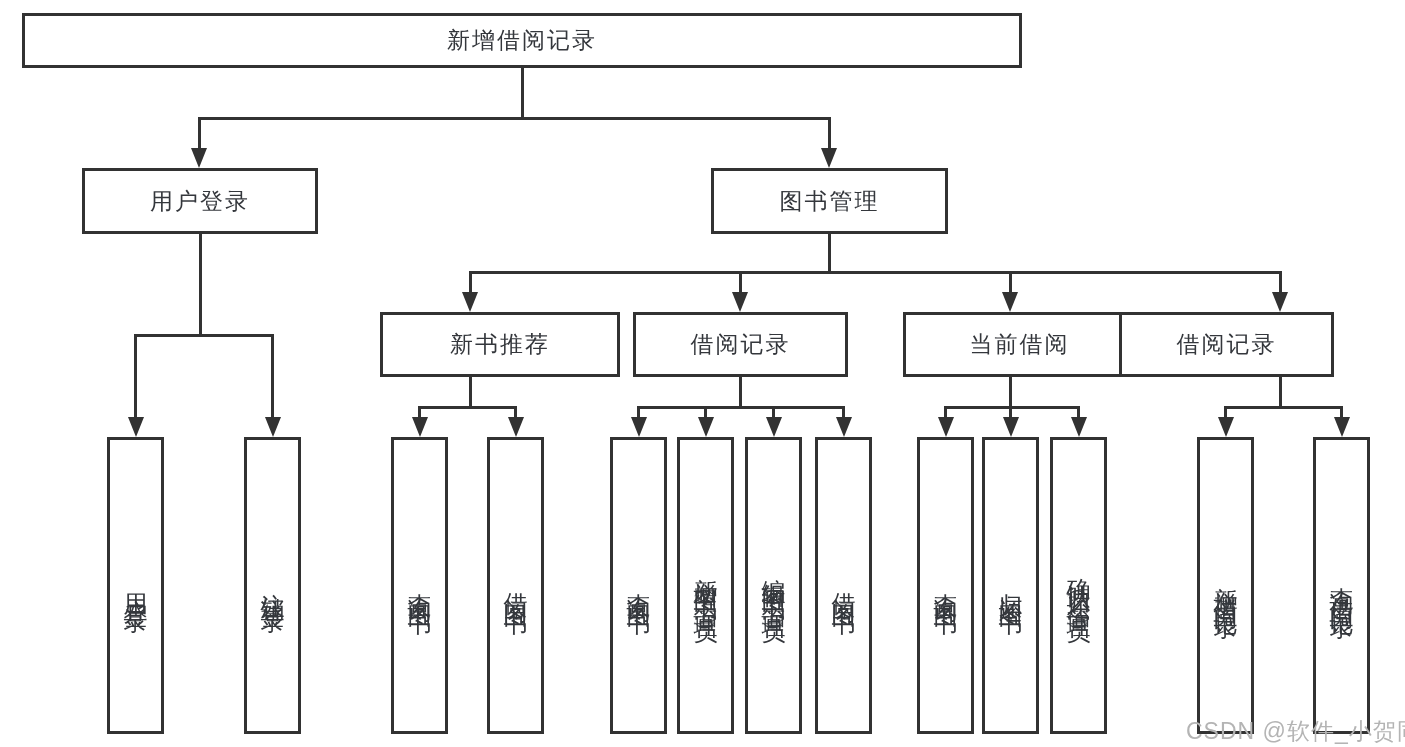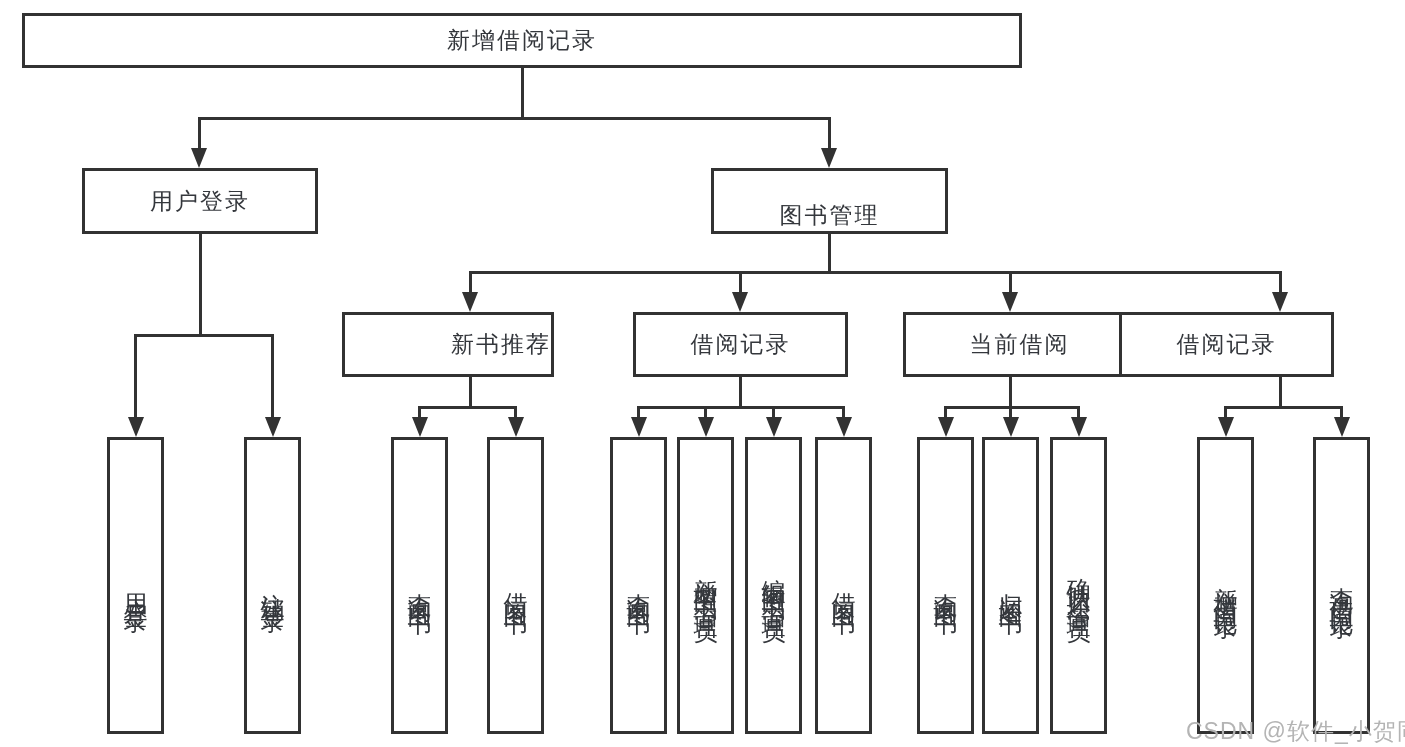--- a/index.html
+++ b/index.html
@@ -97,25 +97,25 @@
   <div class="v" style="left:1340px; top:405.5px; height:13px;"></div>
   <div class="a" style="left:1333.5px; top:417px;"></div>
 
   <div class="box" style="left:22px; top:13px; width:1000px; height:55px;">
     <span class="hlabel">新增借阅记录</span>
   </div>
 
   <div class="box" style="left:82px; top:168px; width:236px; height:66px;">
     <span class="hlabel">用户登录</span>
   </div>
-  <div class="box" style="left:711px; top:168px; width:237px; height:66px;align-items:flex-end;">
+  <div class="box" style="left:711px; top:168px; width:237px; height:66px;">
     <span class="hlabel">图书管理</span>
   </div>
 
-  <div class="box" style="left:342px; top:312px; width:212px; height:65px;justify-content:flex-end;">
+  <div class="box" style="left:380px; top:312px; width:240px; height:65px;">
     <span class="hlabel">新书推荐</span>
   </div>
   <div class="box" style="left:633px; top:312px; width:215px; height:65px;">
     <span class="hlabel">借阅记录</span>
   </div>
   <div class="box" style="left:903px; top:312px; width:233px; height:65px;">
     <span class="hlabel">当前借阅</span>
   </div>
   <div class="box" style="left:1119px; top:312px; width:215px; height:65px;">
     <span class="hlabel">借阅记录</span>

